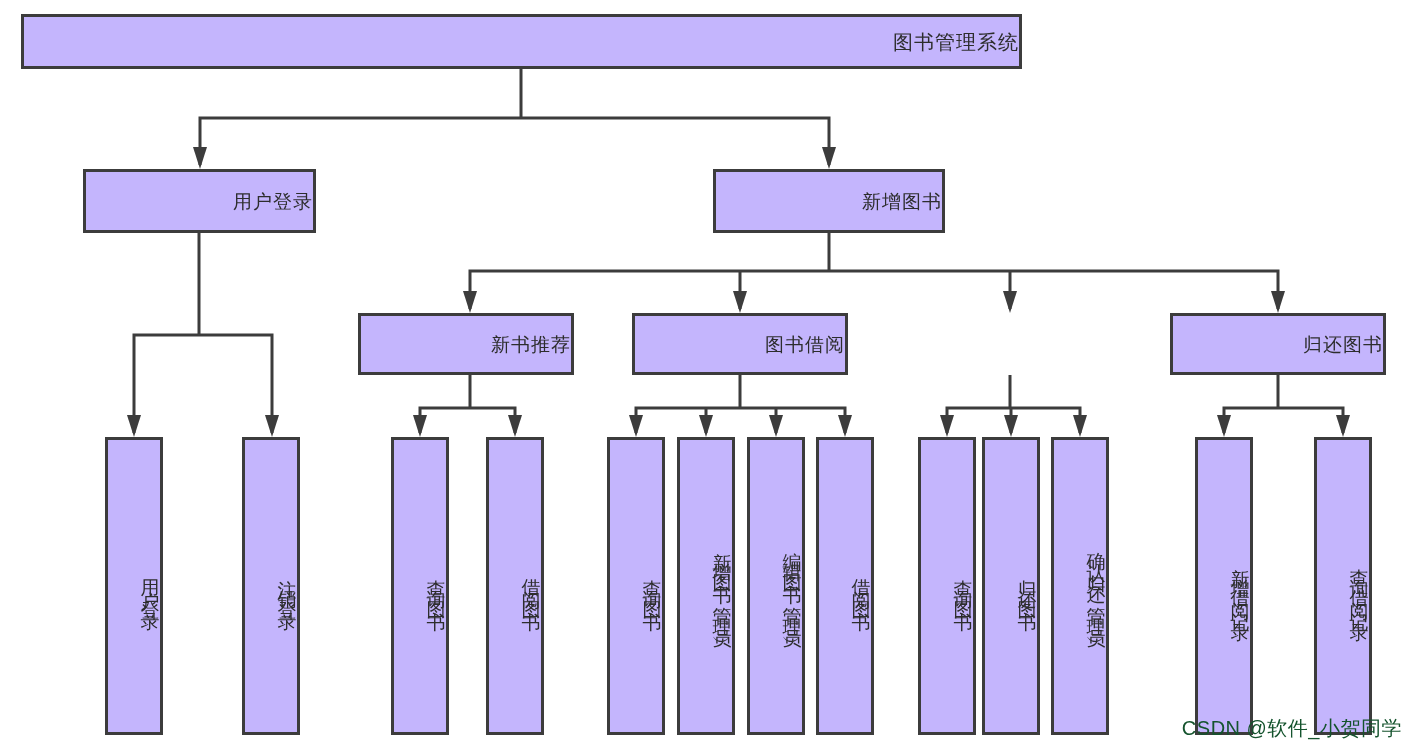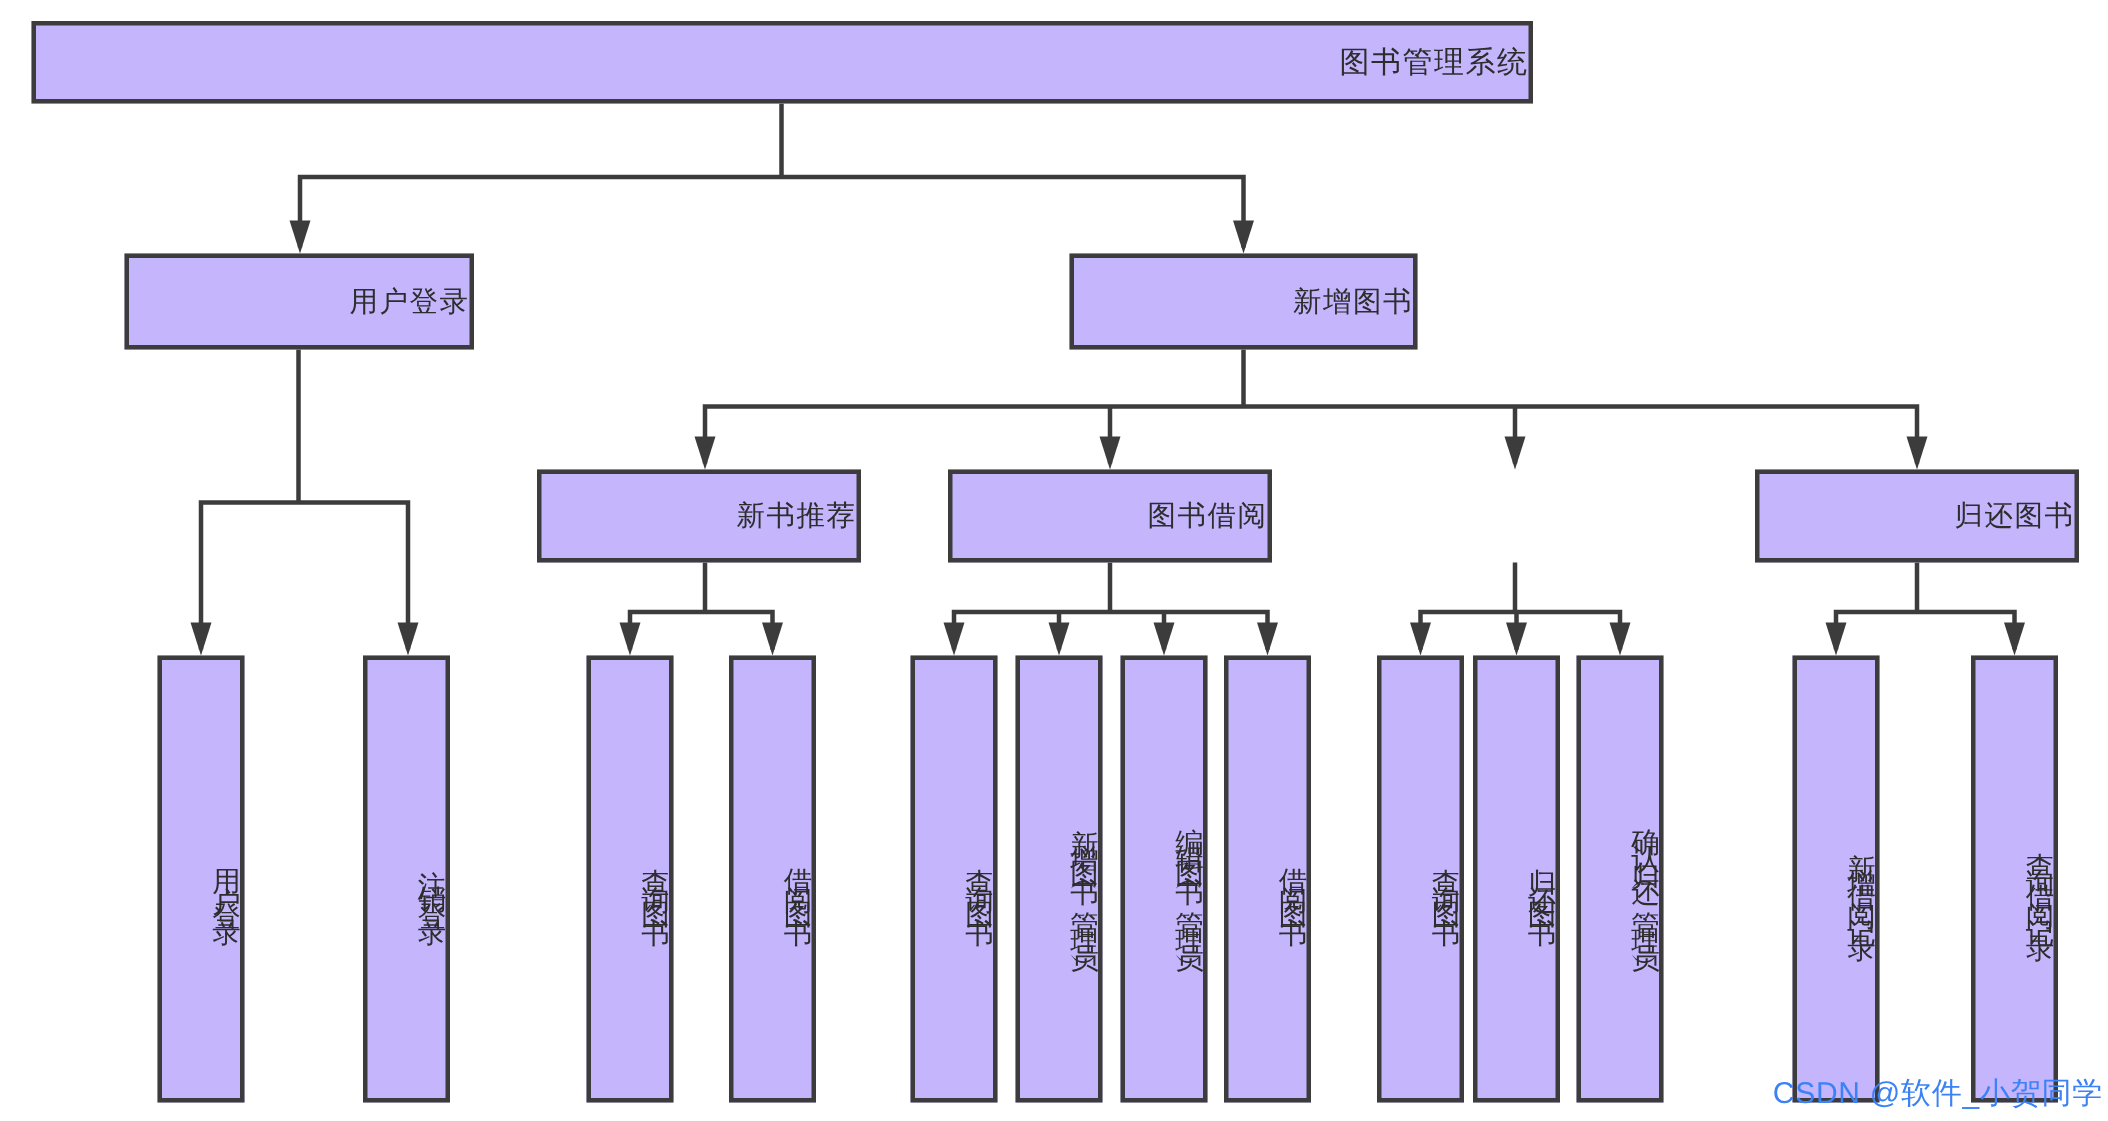--- a/index.html
+++ b/index.html
@@ -34,21 +34,21 @@
     text-orientation:mixed;
     letter-spacing:11px;
     font-size:19px;
     line-height:1;
     white-space:nowrap;
   }
   .watermark{
     position:absolute;
     right:3px;bottom:5px;
     font-size:20px;
-    color:#3b82f6;
+    color:#14532d;
     letter-spacing:0.5px;
     z-index:5;
     margin-top:36px;
   }
 </style>
 </head>
 <body>
 
 <div class="canvas">
 

